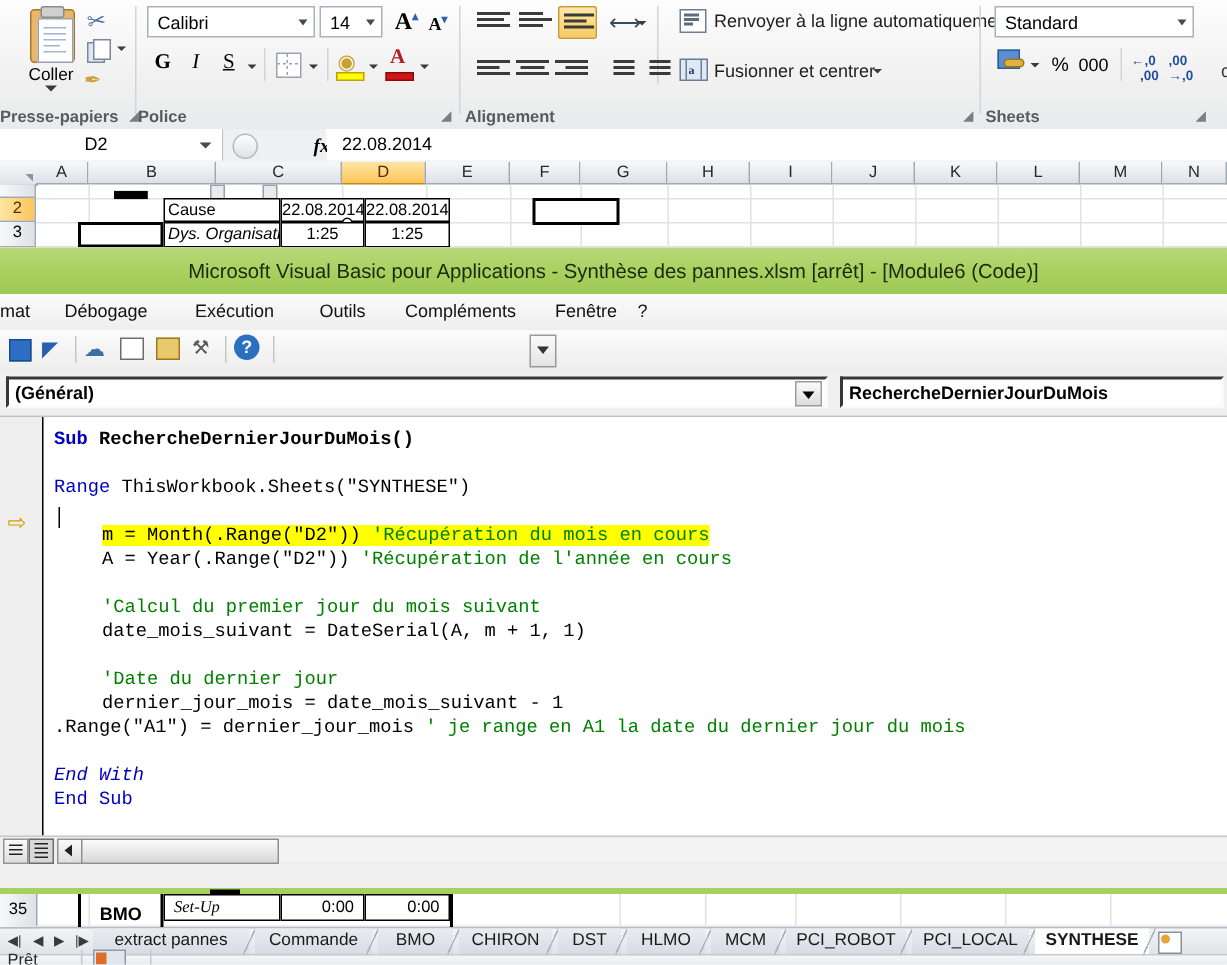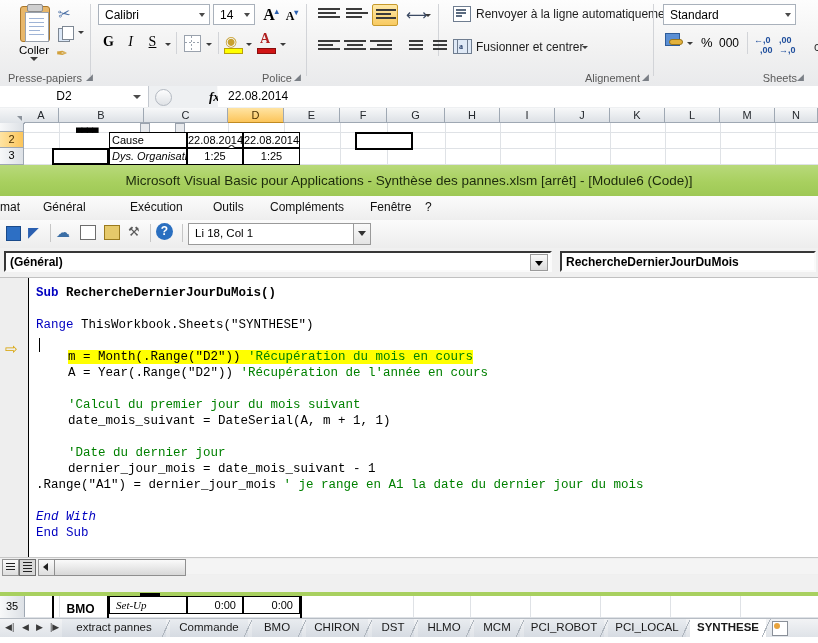--- a/index.html
+++ b/index.html
@@ -10,21 +10,21 @@
     -webkit-font-smoothing:antialiased;
   }
   .app{position:relative;width:818px;height:643px;overflow:hidden;}
 
   
   .ribbon{position:absolute;left:0;top:0;width:818px;height:86px;
     background:linear-gradient(#fdfdfd,#f1f1f1 60%,#e9eaec);
     border-bottom:1px solid #b6bcc4;overflow:hidden;}
   .rgroup{position:absolute;top:0;height:86px;}
   .rgroup .glabel{position:absolute;bottom:2px;left:0;width:100%;
-    text-align:right;font-size:11px;color:#5a5a5a;}
+    text-align:left;font-size:11px;color:#5a5a5a;font-weight:bold;}
   .gsep{position:absolute;top:4px;width:1px;height:72px;background:#d2d4d8;}
   .dlauncher{position:absolute;bottom:3px;width:11px;height:11px;
     font-size:9px;color:#7a7f86;line-height:11px;text-align:center;}
 
   
   .g-clip{left:0;width:90px;}
   .paste-ico{position:absolute;left:14px;top:4px;width:40px;height:42px;}
   .paste-clip{position:absolute;left:6px;top:2px;width:28px;height:34px;
     background:#e8b76a;border:1px solid #a9762a;border-radius:3px;}
   .paste-page{position:absolute;left:11px;top:8px;width:22px;height:28px;
@@ -424,42 +424,39 @@
     <div class="cellbox lft" style="left:109px;top:40px;width:78px;height:17px;line-height:15px;font-style:italic;font-family:Liberation Sans, sans-serif">Dys. Organisatio</div>
     <div class="cellbox ctr" style="left:187px;top:40px;width:56px;height:17px;line-height:15px">1:25</div>
     <div class="cellbox ctr" style="left:243px;top:40px;width:57px;height:17px;line-height:15px">1:25</div>
   </div>
 
   <div class="vbe">
     <div class="vbe-title">Microsoft Visual Basic pour Applications - Synthèse des pannes.xlsm [arrêt] - [Module6 (Code)]</div>
 
     <div class="vbe-menu">
       <div class="mi" style="left:0px">mat</div>
-      <div class="mi" style="left:43px">Général</div>
+      <div class="mi" style="left:43px">Débogage</div>
       <div class="mi" style="left:130px">Exécution</div>
       <div class="mi" style="left:213px">Outils</div>
       <div class="mi" style="left:270px">Compléments</div>
       <div class="mi" style="left:370px">Fenêtre</div>
       <div class="mi" style="left:425px">?</div>
     </div>
 
     <div class="vbe-tools">
       <div class="tbtn" style="left:6px;top:6px;width:13px;height:13px;background:#2d6fc4;border:1px solid #1a4a8a"></div>
       <div class="tbtn" style="left:28px;top:4px;font-size:14px;color:#2a5fb0">◤</div>
       <div class="tsep" style="left:50px"></div>
       <div class="tbtn" style="left:56px;top:4px;font-size:14px;color:#3b6ea5">☁</div>
       <div class="tbtn" style="left:80px;top:5px;width:14px;height:13px;background:#fff;border:1px solid #6d6d6d"></div>
       <div class="tbtn" style="left:104px;top:5px;width:14px;height:13px;background:#e6c96a;border:1px solid #9a7a1e"></div>
       <div class="tbtn" style="left:128px;top:4px;font-size:13px;color:#5a5a5a">⚒</div>
       <div class="tsep" style="left:150px"></div>
       <div class="tbtn" style="left:156px;top:3px;width:17px;height:17px;border-radius:50%;background:#2a6fc0;color:#fff;font-size:12px;font-weight:bold;text-align:center;line-height:17px">?</div>
       <div class="tsep" style="left:182px"></div>
-      <div class="posbox" style="left:188px;width:180px">
-        <span>Li 18, Col 1</span>
-      </div>
       <div class="posgrip" style="left:353px"></div>
     </div>
 
     <div class="vbe-combos">
       <div class="cmb" style="left:560px;width:256px">
         <span>RechercheDernierJourDuMois</span>
       </div>
       <div class="cmb" style="left:4px;width:548px">
         <span>(Général)</span>
         <i class="arrw"></i>
@@ -537,15 +534,21 @@
       <div class="sheet" style="left:418px;width:52px">HLMO</div>
       <div class="sheet" style="left:474px;width:46px">MCM</div>
       <div class="sheet" style="left:524px;width:80px">PCI_ROBOT</div>
       <div class="sheet" style="left:608px;width:78px">PCI_LOCAL</div>
       <div class="sheet act" style="left:690px;width:76px">SYNTHESE</div>
       <div style="position:absolute;left:772px;top:2px;width:14px;height:13px;background:#fff;border:1px solid #8a9099">
         <div style="position:absolute;left:1px;top:1px;width:6px;height:6px;background:#e8a33d;border-radius:50%"></div>
       </div>
     </div>
 
+    <div class="statusbar">
+      <div class="stxt">Prêt</div>
+      <div class="vsep" style="left:54px"></div>
+      <div class="vmode"></div>
+      <div class="vsep" style="left:100px"></div>
+    </div>
   </div>
 
 </div>
 
 </body></html>

